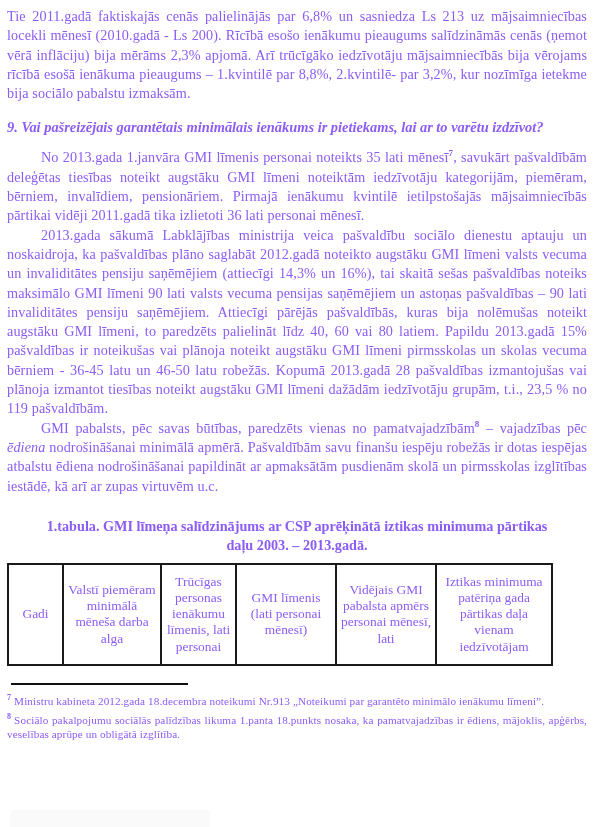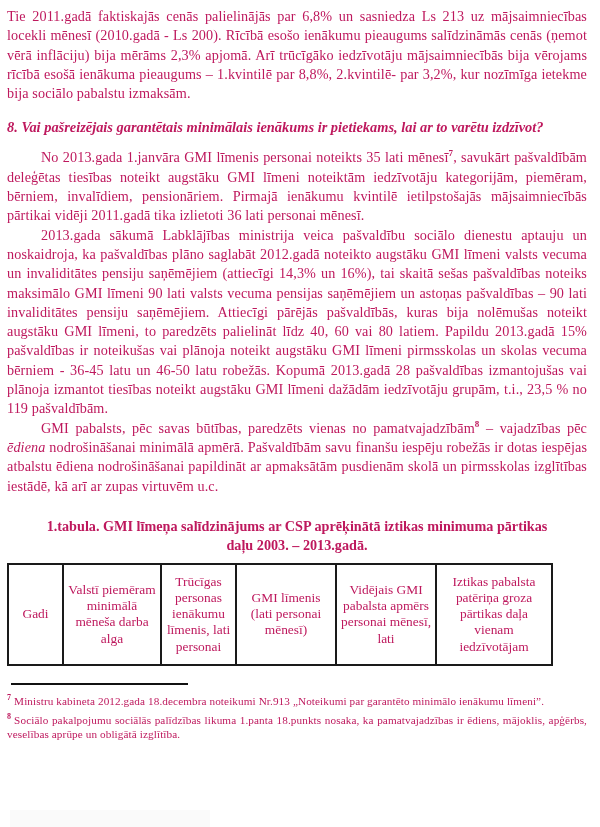--- a/index.html
+++ b/index.html
@@ -1,21 +1,21 @@
 <!DOCTYPE html>
 <html><head>
 <meta charset="utf-8">
 <style>
   html, body { margin: 0; padding: 0; background: #ffffff; }
   .page {
     position: relative;
     width: 600px;
     height: 827px;
     background: #ffffff;
-    color: #be185d;
+    color: #8b5cf6;
     font-family: "Liberation Serif", "DejaVu Serif", serif;
     overflow: hidden;
     box-sizing: border-box;
     padding: 7px 13px 0 7px;
   }
   p { margin: 0; }
   .body-text {
     font-size: 14.2px;
     line-height: 19.3px;
     text-align: justify;
@@ -91,21 +91,21 @@
     background: #fafafa;
   }
 </style>
 </head>
 <body>
 
 <div class="page">
 
   <p class="body-text">Tie 2011.gadā faktiskajās cenās palielinājās par 6,8% un sasniedza Ls 213 uz mājsaimniecības locekli mēnesī (2010.gadā - Ls 200). Rīcībā esošo ienākumu pieaugums salīdzināmās cenās (ņemot vērā inflāciju) bija mērāms 2,3% apjomā. Arī trūcīgāko iedzīvotāju mājsaimniecībās bija vērojams rīcībā esošā ienākuma pieaugums – 1.kvintilē par 8,8%, 2.kvintilē- par 3,2%, kur nozīmīga ietekme bija sociālo pabalstu izmaksām.</p>
 
-  <p class="section-heading">8. Vai pašreizējais garantētais minimālais ienākums ir pietiekams, lai ar to varētu izdzīvot?</p>
+  <p class="section-heading">9. Vai pašreizējais garantētais minimālais ienākums ir pietiekams, lai ar to varētu izdzīvot?</p>
 
   <p class="body-text indent"><span>No 2013.gada 1.janvāra GMI līmenis personai noteikts 35 lati mēnesī</span><sup class="fn-ref">7</sup><span>, savukārt pašvaldībām deleģētas tiesības noteikt augstāku GMI līmeni noteiktām iedzīvotāju kategorijām, piemēram, bērniem, invalīdiem, pensionāriem. Pirmajā ienākumu kvintilē ietilpstošajās mājsaimniecībās pārtikai vidēji 2011.gadā tika izlietoti 36 lati personai mēnesī.</span></p>
 
   <p class="body-text indent">2013.gada sākumā Labklājības ministrija veica pašvaldību sociālo dienestu aptauju un noskaidroja, ka pašvaldības plāno saglabāt 2012.gadā noteikto augstāku GMI līmeni valsts vecuma un invaliditātes pensiju saņēmējiem (attiecīgi 14,3% un 16%), tai skaitā sešas pašvaldības noteiks maksimālo GMI līmeni 90 lati valsts vecuma pensijas saņēmējiem un astoņas pašvaldības – 90 lati invaliditātes pensiju saņēmējiem. Attiecīgi pārējās pašvaldībās, kuras bija nolēmušas noteikt augstāku GMI līmeni, to paredzēts palielināt līdz 40, 60 vai 80 latiem. Papildu 2013.gadā 15% pašvaldības ir noteikušas vai plānoja noteikt augstāku GMI līmeni pirmsskolas un skolas vecuma bērniem - 36-45 latu un 46-50 latu robežās. Kopumā 2013.gadā 28 pašvaldības izmantojušas vai plānoja izmantot tiesības noteikt augstāku GMI līmeni dažādām iedzīvotāju grupām, t.i., 23,5 % no 119 pašvaldībām.</p>
 
   <p class="body-text indent"><span>GMI pabalsts, pēc savas būtības, paredzēts vienas no pamatvajadzībām</span><sup class="fn-ref">8</sup><span> – vajadzības pēc </span><i>ēdiena</i><span> nodrošināšanai minimālā apmērā. Pašvaldībām savu finanšu iespēju robežās ir dotas iespējas atbalstu ēdiena nodrošināšanai papildināt ar apmaksātām pusdienām skolā un pirmsskolas izglītības iestādē, kā arī ar zupas virtuvēm u.c.</span></p>
 
   <p class="table-caption">1.tabula. GMI līmeņa salīdzinājums ar CSP aprēķinātā iztikas minimuma pārtikas daļu 2003. – 2013.gadā.</p>
 
   <table class="gmi-table">
@@ -117,21 +117,21 @@
         <col style="width:100px">
         <col style="width:116px">
     </colgroup>
     <tbody>
         <tr>
       <th>Gadi</th>
       <th>Valstī piemēram minimālā mēneša darba alga</th>
       <th>Trūcīgas personas ienākumu līmenis, lati personai</th>
       <th>GMI līmenis (lati personai mēnesī)</th>
       <th>Vidējais GMI pabalsta apmērs personai mēnesī, lati</th>
-      <th><span>Iztikas pabalsta patēriņa groza </span><span class="u">pārtikas daļa vienam iedzīvotājam</span></th>
+      <th><span>Iztikas minimuma patēriņa gada </span><span class="u">pārtikas daļa vienam iedzīvotājam</span></th>
     </tr>
   </tbody>
     </table>
 
   <div class="footnote-rule"></div>
 
   <div class="footnote"><sup>7</sup><span>Ministru kabineta 2012.gada 18.decembra noteikumi Nr.913 „Noteikumi par garantēto minimālo ienākumu līmeni”.</span></div>
 
   <div class="footnote"><sup>8</sup><span>Sociālo pakalpojumu sociālās palīdzības likuma 1.panta 18.punkts nosaka, ka pamatvajadzības ir ēdiens, mājoklis, apģērbs, veselības aprūpe un obligātā izglītība.</span></div>
 

